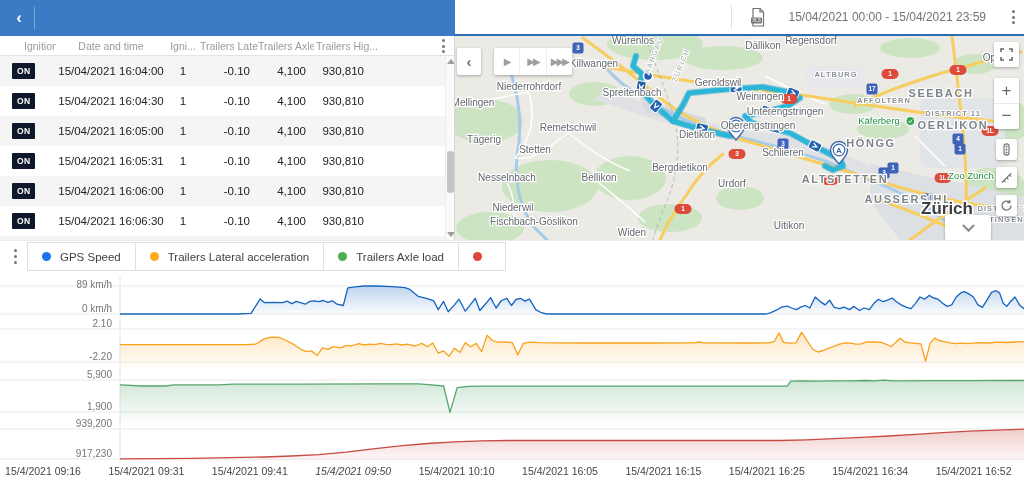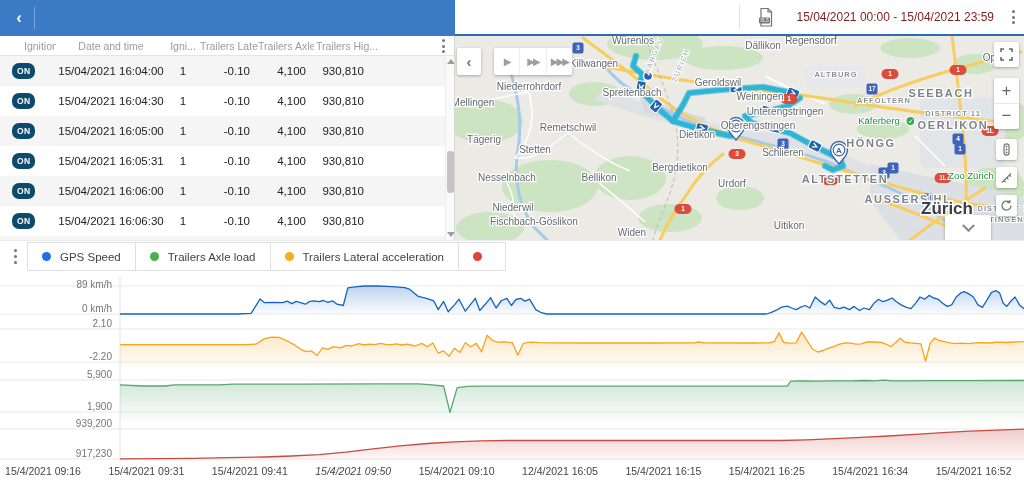--- a/index.html
+++ b/index.html
@@ -8,35 +8,35 @@
   #app { position:relative; width:1024px; height:481px; overflow:hidden; background:#fff; }
 
   
   #topbar { position:absolute; left:0; top:0; width:1024px; height:36px; }
   #topbar-left { position:absolute; left:0; top:0; width:455px; height:36px; background:#3b7ac4; display:flex; align-items:center; }
   .back-btn { width:30px; height:26px; margin-left:4px; color:#fff; font-size:17px; font-weight:bold; display:flex; align-items:center; justify-content:center; cursor:pointer; }
   .bar-divider { width:1px; height:22px; background:rgba(255,255,255,.35); }
   #topbar-right { position:absolute; left:455px; top:0; width:569px; height:36px; background:#fff; border-bottom:2px solid #2c6cb5; display:flex; align-items:center; justify-content:flex-end; }
   .hdr-vdiv { width:1px; height:24px; background:#e0e0e0; margin:0 10px; }
   .xls-btn { display:flex; align-items:center; justify-content:center; width:32px; height:28px; cursor:pointer; }
-  .date-range { font-size:12px; color:#7f1d1d; margin:0 12px 0 14px; white-space:nowrap; }
+  .date-range { font-size:12px; color:#737373; margin:0 20px 0 14px; white-space:nowrap; }
   .kebab { display:inline-flex; flex-direction:column; align-items:center; justify-content:center; width:14px; height:20px; cursor:pointer; }
   .kebab b { width:3px; height:3px; border-radius:50%; background:#757575; margin:1.3px 0; }
 
   
   #table-panel { position:absolute; left:0; top:36px; width:455px; height:204px; background:#fff; border-right:1px solid #d6d6d6; overflow:hidden; }
   .t-head { position:relative; height:20px; border-bottom:1px solid #e4e4e4; display:grid; grid-template-columns:56px 110px 34px 58px 56px 66px 1fr; align-items:center; }
   .t-head .th { font-size:10.5px; color:#9b9b9b; white-space:nowrap; overflow:hidden; }
   .th.l { padding-left:24px; text-align:left; } .th.c { text-align:center; }
   .t-head .kebab { position:absolute; right:4px; top:0; }
   .t-row { height:30px; display:grid; grid-template-columns:56px 110px 34px 58px 56px 66px 1fr; align-items:center; font-size:11.5px; color:#212121; }
   .t-row.alt { background:#f5f5f5; }
   .cell-c { text-align:center; } .cell-r { text-align:right; padding-right:8px; }
   .cell-r.wide { padding-right:16px; }
-  .on-badge { display:inline-block; margin-left:12px; background:#0c4a6e; color:#fff; font-size:8.5px; font-weight:bold; padding:3px 5px; border-radius:7px; letter-spacing:.3px; }
+  .on-badge { display:inline-block; margin-left:12px; background:#0f172a; color:#fff; font-size:8.5px; font-weight:bold; padding:3px 5px; border-radius:1px; letter-spacing:.3px; }
   
   #t-scroll { position:absolute; right:0; top:20px; width:9px; height:184px; background:#fafafa; border-left:1px solid #ececec; }
   #t-thumb { position:absolute; left:1px; top:95px; width:7px; height:42px; background:#c4c4c4; border-radius:3px; }
   .scr-arrow { position:absolute; left:1px; width:0; height:0; border-left:4px solid transparent; border-right:4px solid transparent; }
   .scr-up { top:3px; border-bottom:5px solid #9e9e9e; }
   .scr-dn { bottom:3px; border-top:5px solid #9e9e9e; }
 
   
   #map-panel { position:absolute; left:455px; top:36px; width:569px; height:204px; overflow:hidden; background:#ebeae5; }
   #map-svg { position:absolute; left:0; top:0; }
@@ -408,25 +408,25 @@
     <div id="legend-bar">
       <span class="kebab">
           <b></b>
           <b></b>
           <b></b>
         </span>
       <span id="legend-items"><span class="legend-item">
             <span class="legend-dot" style="background:#1a73e8"></span>
             <span class="legend-label">GPS Speed</span>
           </span><span class="legend-item">
+            <span class="legend-dot" style="background:#fbab1c"></span>
+            <span class="legend-label">Trailers Lateral acceleration</span>
+          </span><span class="legend-item">
             <span class="legend-dot" style="background:#4caf50"></span>
             <span class="legend-label">Trailers Axle load</span>
-          </span><span class="legend-item">
-            <span class="legend-dot" style="background:#fbab1c"></span>
-            <span class="legend-label">Trailers Lateral acceleration</span>
           </span><span class="legend-item">
             <span class="legend-dot" style="background:#e0453a"></span>
           </span></span>
     </div>
     <svg id="chart-svg" width="1024" height="190" viewBox="0 0 1024 190">
         <defs>
           <linearGradient id="g0" gradientUnits="userSpaceOnUse" x1="0" y1="14" x2="0" y2="42">
             <stop offset="0%" stop-color="#1565c0" stop-opacity="0.28"></stop>
             <stop offset="100%" stop-color="#1565c0" stop-opacity="0.02"></stop>
           </linearGradient>
@@ -467,21 +467,21 @@
         <path d="M120.0 112.8 L142.6 114.0 L165.2 114.0 L174.2 112.8 L219.4 112.8 L233.0 112.2 L300.8 112.2 L382.2 111.8 L418.3 111.8 L431.9 112.8 L443.6 114.0 L450.0 140.4 L457.2 115.6 L468.0 114.4 L481.6 114.2 L617.2 114.2 L707.6 114.2 L787.2 114.2 L790.8 109.2 L802.5 108.8 L816.1 109.1 L834.2 108.8 L852.2 108.9 L865.8 108.5 L874.8 108.8 L883.9 108.2 L892.9 108.9 L906.5 108.8 L933.6 108.7 L969.8 108.6 L1024.0 108.5 L1024 150 L120 150 Z" fill="url(#g2)"></path>
         <path d="M120.0 112.8 L142.6 114.0 L165.2 114.0 L174.2 112.8 L219.4 112.8 L233.0 112.2 L300.8 112.2 L382.2 111.8 L418.3 111.8 L431.9 112.8 L443.6 114.0 L450.0 140.4 L457.2 115.6 L468.0 114.4 L481.6 114.2 L617.2 114.2 L707.6 114.2 L787.2 114.2 L790.8 109.2 L802.5 108.8 L816.1 109.1 L834.2 108.8 L852.2 108.9 L865.8 108.5 L874.8 108.8 L883.9 108.2 L892.9 108.9 L906.5 108.8 L933.6 108.7 L969.8 108.6 L1024.0 108.5" fill="none" stroke="#57a76d" stroke-width="1.3" stroke-linejoin="round"></path>
         <path d="M120.0 186.8 L156.2 186.6 L192.3 186.3 L228.5 185.7 L264.6 185.0 L291.8 184.0 L318.9 182.7 L346.0 180.2 L373.1 176.9 L400.2 173.9 L427.4 171.5 L454.5 169.8 L481.6 168.9 L508.7 168.5 L526.8 168.5 L779.9 168.5 L807.0 167.8 L834.2 166.7 L861.3 165.3 L888.4 164.0 L915.5 162.3 L942.6 160.7 L969.8 159.2 L996.9 158.1 L1024.0 157.1 L1024 190 L120 190 Z" fill="url(#g3)"></path>
         <path d="M120.0 186.8 L156.2 186.6 L192.3 186.3 L228.5 185.7 L264.6 185.0 L291.8 184.0 L318.9 182.7 L346.0 180.2 L373.1 176.9 L400.2 173.9 L427.4 171.5 L454.5 169.8 L481.6 168.9 L508.7 168.5 L526.8 168.5 L779.9 168.5 L807.0 167.8 L834.2 166.7 L861.3 165.3 L888.4 164.0 L915.5 162.3 L942.6 160.7 L969.8 159.2 L996.9 158.1 L1024.0 157.1" fill="none" stroke="#c84b42" stroke-width="1.3" stroke-linejoin="round"></path>
       </svg>
     <div id="x-axis">
         <span class="x-lab" style="left: 43px;">15/4/2021 09:16</span>
         <span class="x-lab" style="left: 146.4px;">15/4/2021 09:31</span>
         <span class="x-lab" style="left: 249.8px;">15/4/2021 09:41</span>
         <span class="x-lab" style="left: 353.2px; font-style: italic;">15/4/2021 09:50</span>
-        <span class="x-lab" style="left: 456.6px;">15/4/2021 09:10</span>
-        <span class="x-lab" style="left: 560px;">12/4/2021 16:05</span>
+        <span class="x-lab" style="left: 456.6px;">15/4/2021 10:10</span>
+        <span class="x-lab" style="left: 560px;">15/4/2021 16:05</span>
         <span class="x-lab" style="left: 663.4px;">15/4/2021 16:15</span>
         <span class="x-lab" style="left: 766.8px; text-align: center;">15/4/2021 16:25</span>
         <span class="x-lab" style="left: 870.2px;">15/4/2021 16:34</span>
         <span class="x-lab" style="left: 973.6px;">15/4/2021 16:52</span>
       </div>
   </div>
 </div>
 
 </body></html>

